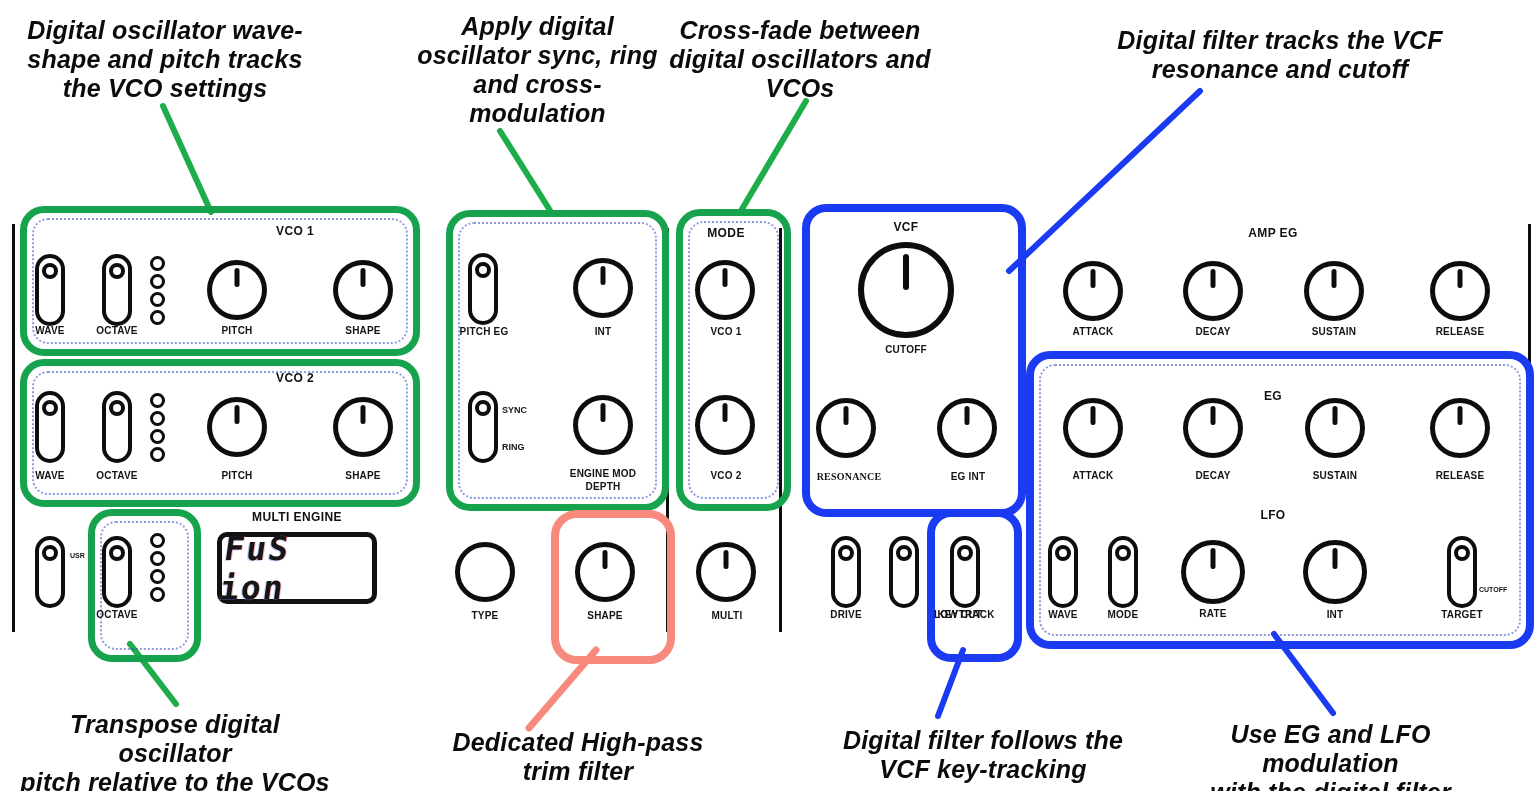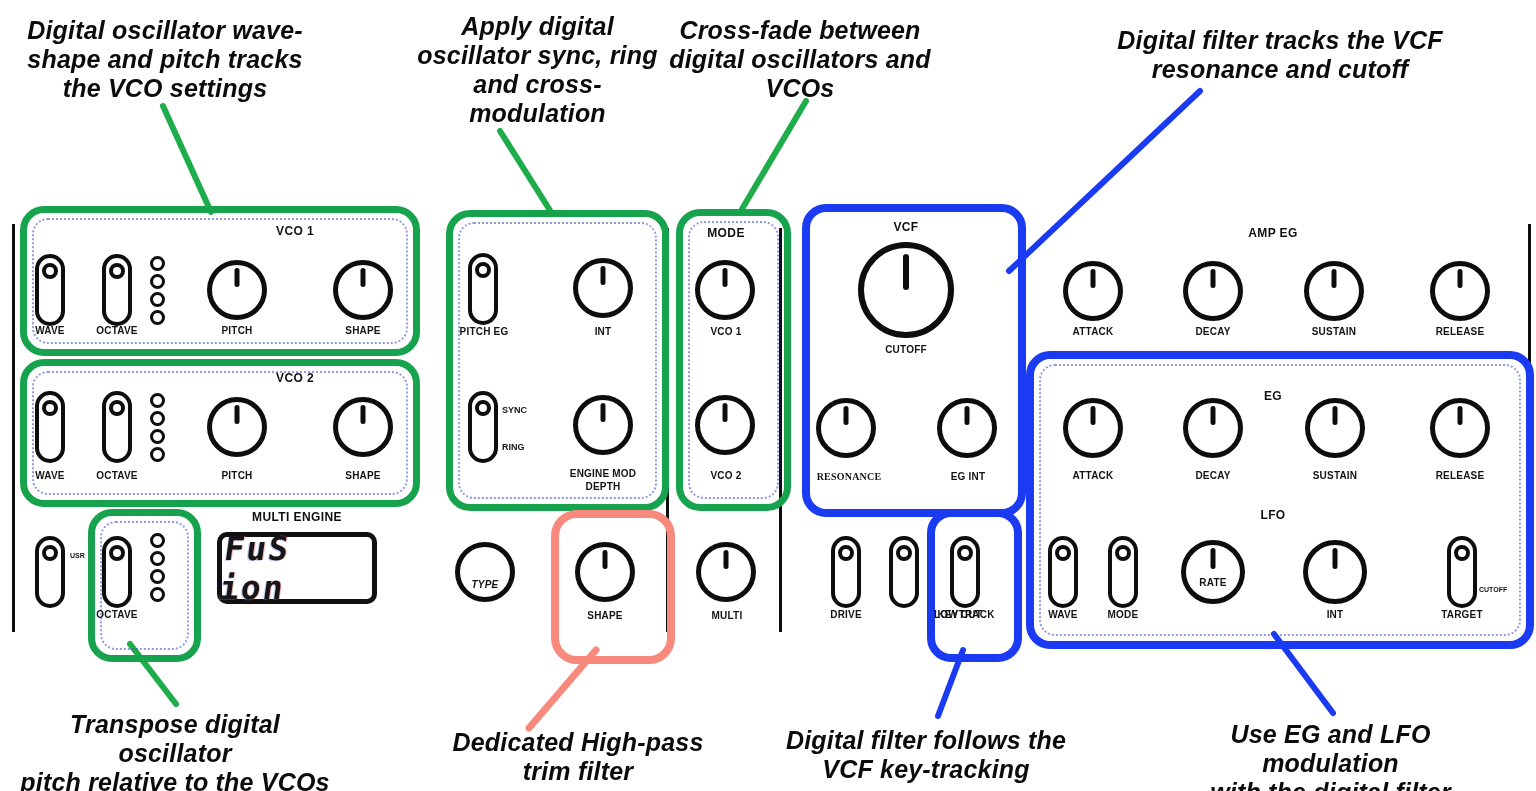--- a/index.html
+++ b/index.html
@@ -121,21 +121,21 @@
   </div>
 
   <div class="callout" style="left:10px;top:710px;width:330px;">
     <div>Transpose digital oscillator</div>
     <div>pitch relative to the VCOs</div>
   </div>
   <div class="callout" style="left:443px;top:728px;width:270px;">
     <div>Dedicated High-pass</div>
     <div>trim filter</div>
   </div>
-  <div class="callout" style="left:771px;top:726px;width:310px;">
+  <div class="callout" style="left:828px;top:726px;width:310px;">
     <div>Digital filter follows the</div>
     <div>VCF key-tracking</div>
   </div>
   <div class="callout" style="left:1163px;top:720px;width:335px;">
     <div>Use EG and LFO modulation</div>
     <div>with the digital filter</div>
   </div>
 
   <div class="vline" style="left:12px;top:224px;height:408px;"></div>
   <div class="vline" style="left:666px;top:228px;height:404px;"></div>
@@ -224,21 +224,21 @@
   <div class="sw" style="left:468px;top:391px;"></div>
   <div class="side" style="left:502px;top:405px;">SYNC</div>
   <div class="side" style="left:502px;top:442px;">RING</div>
   <div class="kn" style="left:573px;top:395px;"></div>
   <div class="lbl" style="left:603px;top:468px;">ENGINE MOD</div>
   <div class="lbl" style="left:603px;top:481px;text-align:center;">DEPTH</div>
 
   <div class="kn plain" style="left:455px;top:542px;"></div>
   <div class="kn" style="left:575px;top:542px;"></div>
   <div class="kn" style="left:696px;top:542px;"></div>
-  <div class="lbl" style="left:485px;top:579px;font-style:italic;">TYPE</div>
+  <div class="lbl" style="left:485px;top:610px;">TYPE</div>
   <div class="lbl" style="left:605px;top:610px;">SHAPE</div>
   <div class="lbl" style="left:727px;top:610px;">MULTI</div>
 
   <div class="kn" style="left:695px;top:260px;"></div>
   <div class="kn" style="left:695px;top:395px;"></div>
   <div class="lbl" style="left:726px;top:326px;">VCO 1</div>
   <div class="lbl" style="left:726px;top:470px;">VCO 2</div>
 
   <div class="kn big" style="left:858px;top:242px;"></div>
   <div class="lbl" style="left:906px;top:344px;">CUTOFF</div>
@@ -272,17 +272,17 @@
   <div class="lbl" style="left:1460px;top:470px;">RELEASE</div>
 
   <div class="sw" style="left:1048px;top:536px;"></div>
   <div class="sw" style="left:1108px;top:536px;"></div>
   <div class="kn md" style="left:1181px;top:540px;"></div>
   <div class="kn md" style="left:1303px;top:540px;"></div>
   <div class="sw" style="left:1447px;top:536px;"></div>
   <div class="tiny" style="left:1479px;top:586px;">CUTOFF</div>
   <div class="lbl" style="left:1063px;top:609px;">WAVE</div>
   <div class="lbl" style="left:1123px;top:609px;">MODE</div>
-  <div class="lbl" style="left:1213px;top:577px;">RATE</div>
+  <div class="lbl" style="left:1213px;top:608px;">RATE</div>
   <div class="lbl" style="left:1335px;top:609px;">INT</div>
   <div class="lbl" style="left:1462px;top:609px;">TARGET</div>
 
 </div>
 
 </body></html>

